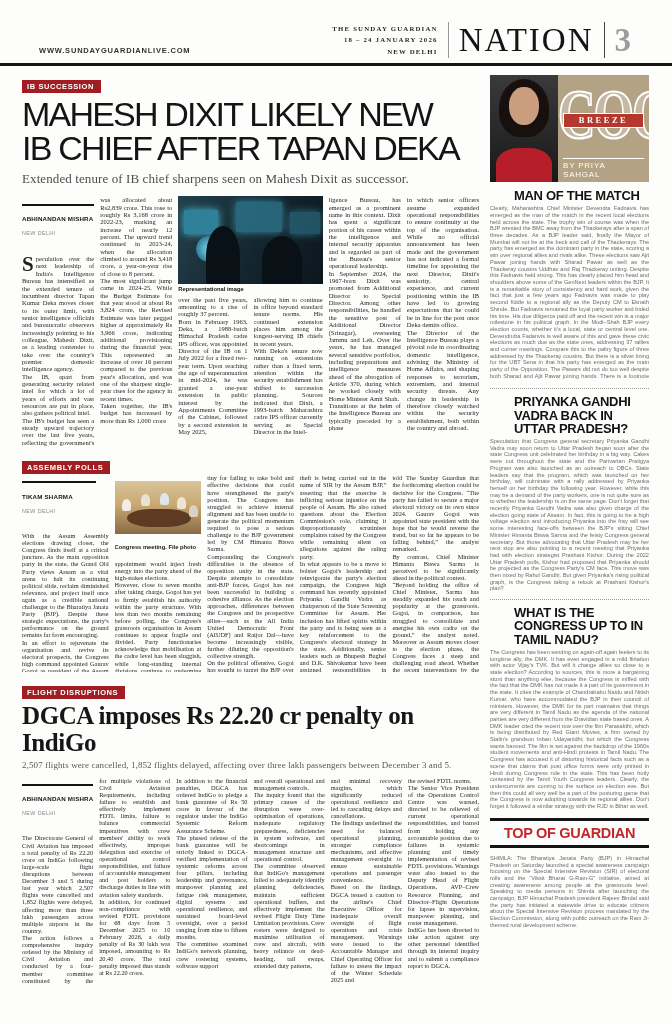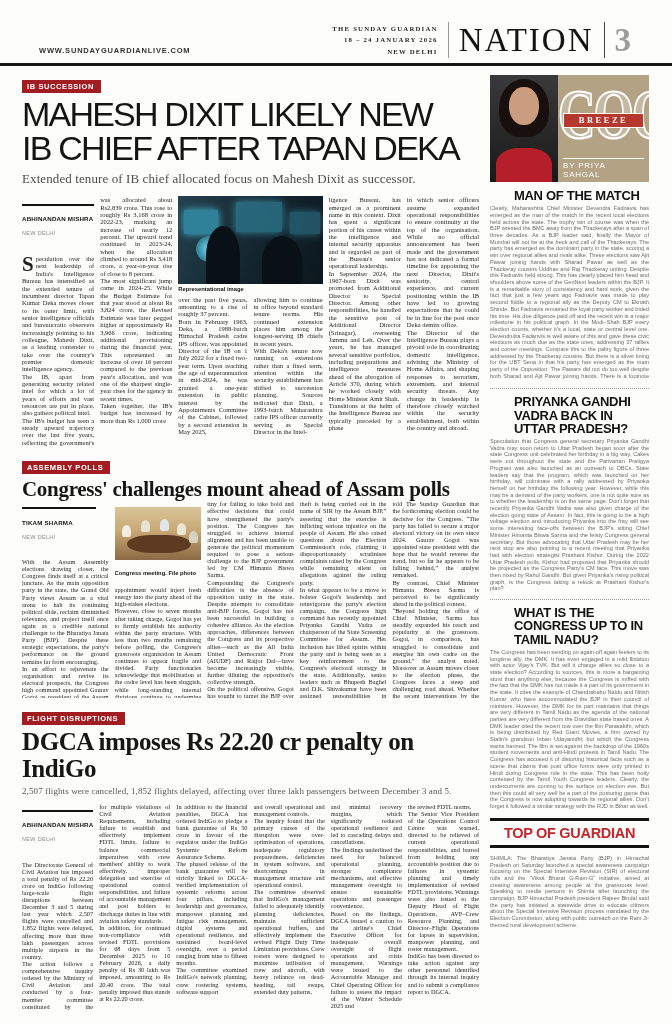--- a/index.html
+++ b/index.html
@@ -94,21 +94,21 @@
   <div class="content">
 
     <div class="main-col">
 
       <div>
         <span class="kicker">IB SUCCESSION</span>
         <div class="lead-headline">
           <div>MAHESH DIXIT LIKELY NEW</div>
           <div>IB CHIEF AFTER TAPAN DEKA</div>
         </div>
-        <div class="lead-deck">Extended tenure of IB chief allocated focus on Mahesh Dixit as successor.</div>
+        <div class="lead-deck">Extended tenure of IB chief sharpens seen on Mahesh Dixit as successor.</div>
         <div class="body-cols lead-body">
           <div class="bcol">
             <div class="byline-block">
               <div class="byline-name">ABHINANDAN MISHRA</div>
               <div class="dateline">NEW DELHI</div>
             </div>
             <div class="dropcap">Speculation over the next leadership of India's Intelligence Bureau has intensified as the extended tenure of incumbent director Tapan Kumar Deka moves closer to its outer limit, with senior intelligence officials and bureaucratic observers increasingly pointing to his colleague, Mahesh Dixit, as a leading contender to take over the country's premier domestic intelligence agency.
 The IB, apart from generating security related intel for which a lot of years of efforts and vast resources are put in place, also gathers political intel.
 The IB's budget has seen a steady upward trajectory over the last five years, reflecting the government's sustained focus on internal security and intelligence capabilities. In 2021-22, the IB</div>
           </div>
@@ -135,21 +135,20 @@
           <div class="bcol">ligence Bureau, has emerged as a prominent name in this context. Dixit has spent a significant portion of his career within the intelligence and internal security apparatus and is regarded as part of the Bureau's senior operational leadership.
 In September 2024, the 1967-born Dixit was promoted from Additional Director to Special Director. Among other responsibilities, he handled the sensitive post of Additional Director (Srinagar), overseeing Jammu and Leh. Over the years, he has managed several sensitive portfolios, including preparations and intelligence measures ahead of the abrogation of Article 370, during which he worked closely with Home Minister Amit Shah.
 Transitions at the helm of the Intelligence Bureau are typically preceded by a phase</div>
           <div class="bcol">in which senior officers assume expanded operational responsibilities to ensure continuity at the top of the organisation. While no official announcement has been made and the government has not indicated a formal timeline for appointing the next Director, Dixit's seniority, central experience, and current positioning within the IB have led to growing expectations that he could be in line for the post once Deka demits office.
 The Director of the Intelligence Bureau plays a pivotal role in coordinating domestic intelligence, advising the Ministry of Home Affairs, and shaping responses to terrorism, extremism, and internal security threats. Any change in leadership is therefore closely watched within the security establishment, both within the country and abroad.</div>
         </div>
       </div>
 
       <div class="sec-article">
         <span class="kicker">ASSEMBLY POLLS</span>
-        <div class="serif-headline">Congress' challenges mount ahead of Assam polls</div>
         <div class="body-cols assam-body">
           <div class="bcol">
             <div class="byline-block">
               <div class="byline-name">TIKAM SHARMA</div>
               <div class="dateline">NEW DELHI</div>
             </div>
             <div>With the Assam Assembly elections drawing closer, the Congress finds itself at a critical juncture. As the main opposition party in the state, the Grand Old Party views Assam as a vital arena to halt its continuing political slide, reclaim diminished relevance, and project itself once again as a credible national challenger to the Bharatiya Janata Party (BJP). Despite these strategic expectations, the party's performance on the ground remains far from encouraging.
 In an effort to rejuvenate the organisation and revive its electoral prospects, the Congress high command appointed Gaurav Gogoi as president of the Assam Pradesh Congress Committee (APCC) on May 26, 2025, replacing Bhupen Kumar Borah. The decision was widely regarded as a politically significant move, especially given Gogoi's pedigree as the son of former Assam Chief Minister and senior Congress leader Tarun Gogoi. The leadership believed that his</div>
           </div>
           <div class="bcol">

